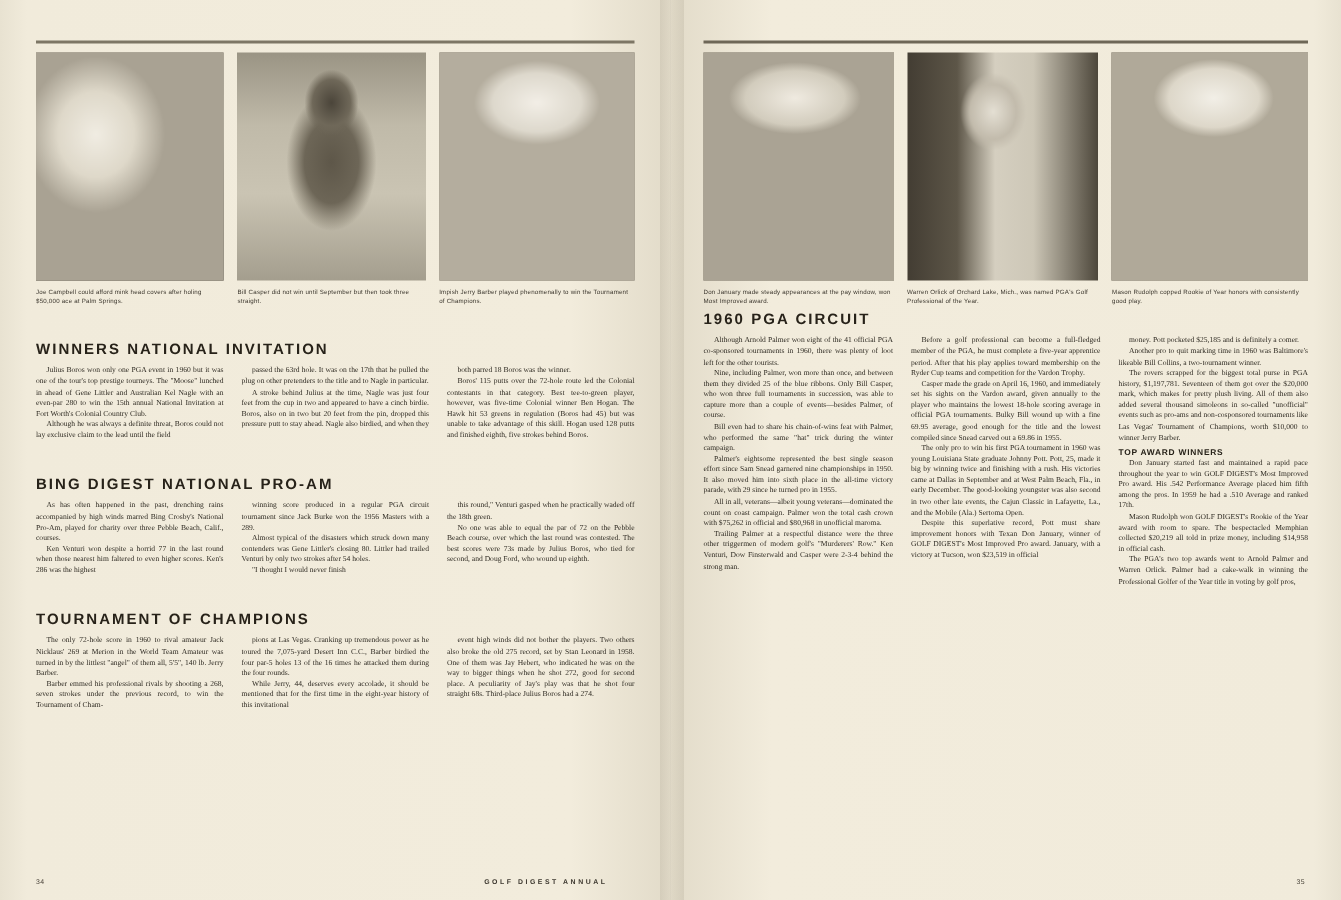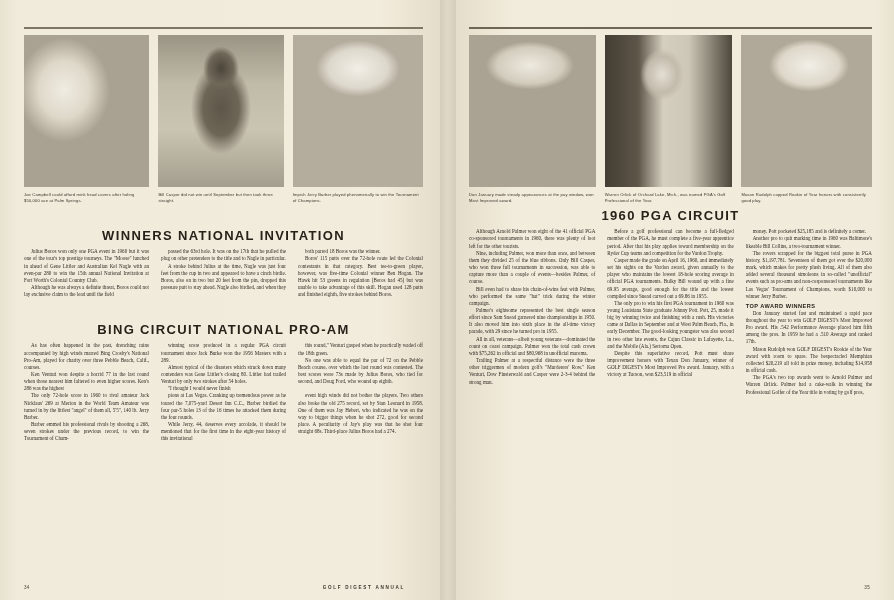--- a/index.html
+++ b/index.html
@@ -58,21 +58,21 @@
      radial-gradient(ellipse 38px 44px at 50% 60%,#e0dacb 0%,#b9b2a3 72%,#918a7b 100%),
      linear-gradient(140deg,#9e9787 0%,#8b8474 100%);}
 
   .captions{display:flex;gap:9px;margin-top:5px;}
   .cap{font-family:"Liberation Sans", sans-serif;font-size:4.1px;line-height:1.5;
        color:#3b362d;letter-spacing:.15px;}
   .c1{width:128px;}.c2{width:128px;}.c3{width:133px;}
   .rc1{width:129px;}.rc2{width:130px;}.rc3{width:133px;}
 
   h2.sect{font-family:"Liberation Sans", sans-serif;font-weight:bold;
-    font-size:13px;letter-spacing:1.35px;text-align:center;color:#272219;
+    font-size:10px;letter-spacing:1.35px;color:#272219;
     margin:24px 0 5px 0;}
   .page.right h2.sect{margin-top:4px;}
 
   .cols{display:flex;gap:12px;}
   .col{width:127px;}
   .page.right .col{width:129px;}
   p.body{font-size:5.05px;line-height:1.42;text-align:justify;color:#2e2a22;
     margin:0 0 0 0;text-indent:7px;font-family:"Liberation Serif", serif;}
   p.body + p.body{margin-top:0px;}
   h3.sub{font-family:"Liberation Sans", sans-serif;font-weight:bold;
@@ -119,37 +119,38 @@
         <div class="col">
           <p class="body">passed the 63rd hole. It was on the 17th that he pulled the plug on other pretenders to the title and to Nagle in particular.</p>
           <p class="body">A stroke behind Julius at the time, Nagle was just four feet from the cup in two and appeared to have a cinch birdie. Boros, also on in two but 20 feet from the pin, dropped this pressure putt to stay ahead. Nagle also birdied, and when they</p>
         </div>
         <div class="col">
           <p class="body">both parred 18 Boros was the winner.</p>
           <p class="body">Boros' 115 putts over the 72-hole route led the Colonial contestants in that category. Best tee-to-green player, however, was five-time Colonial winner Ben Hogan. The Hawk hit 53 greens in regulation (Boros had 45) but was unable to take advantage of this skill. Hogan used 128 putts and finished eighth, five strokes behind Boros.</p>
         </div>
       </div>
 
-      <h2 class="sect">BING CIRCUIT NATIONAL PRO-AM</h2>
+      <h2 class="sect">BING DIGEST NATIONAL PRO-AM</h2>
       <div class="cols">
         <div class="col">
           <p class="body">As has often happened in the past, drenching rains accompanied by high winds marred Bing Crosby's National Pro-Am, played for charity over three Pebble Beach, Calif., courses.</p>
           <p class="body">Ken Venturi won despite a horrid 77 in the last round when those nearest him faltered to even higher scores. Ken's 286 was the highest</p>
         </div>
         <div class="col">
           <p class="body">winning score produced in a regular PGA circuit tournament since Jack Burke won the 1956 Masters with a 289.</p>
           <p class="body">Almost typical of the disasters which struck down many contenders was Gene Littler's closing 80. Littler had trailed Venturi by only two strokes after 54 holes.</p>
           <p class="body">"I thought I would never finish</p>
         </div>
         <div class="col">
           <p class="body">this round," Venturi gasped when he practically waded off the 18th green.</p>
           <p class="body">No one was able to equal the par of 72 on the Pebble Beach course, over which the last round was contested. The best scores were 73s made by Julius Boros, who tied for second, and Doug Ford, who wound up eighth.</p>
         </div>
       </div>
 
+      <h2 class="sect">TOURNAMENT OF CHAMPIONS</h2>
       <div class="cols">
         <div class="col">
           <p class="body">The only 72-hole score in 1960 to rival amateur Jack Nicklaus' 269 at Merion in the World Team Amateur was turned in by the littlest "angel" of them all, 5'5", 140 lb. Jerry Barber.</p>
           <p class="body">Barber emmed his professional rivals by shooting a 268, seven strokes under the previous record, to win the Tournament of Cham-</p>
         </div>
         <div class="col">
           <p class="body">pions at Las Vegas. Cranking up tremendous power as he toured the 7,075-yard Desert Inn C.C., Barber birdied the four par-5 holes 13 of the 16 times he attacked them during the four rounds.</p>
           <p class="body">While Jerry, 44, deserves every accolade, it should be mentioned that for the first time in the eight-year history of this invitational</p>
         </div>
         <div class="col">

